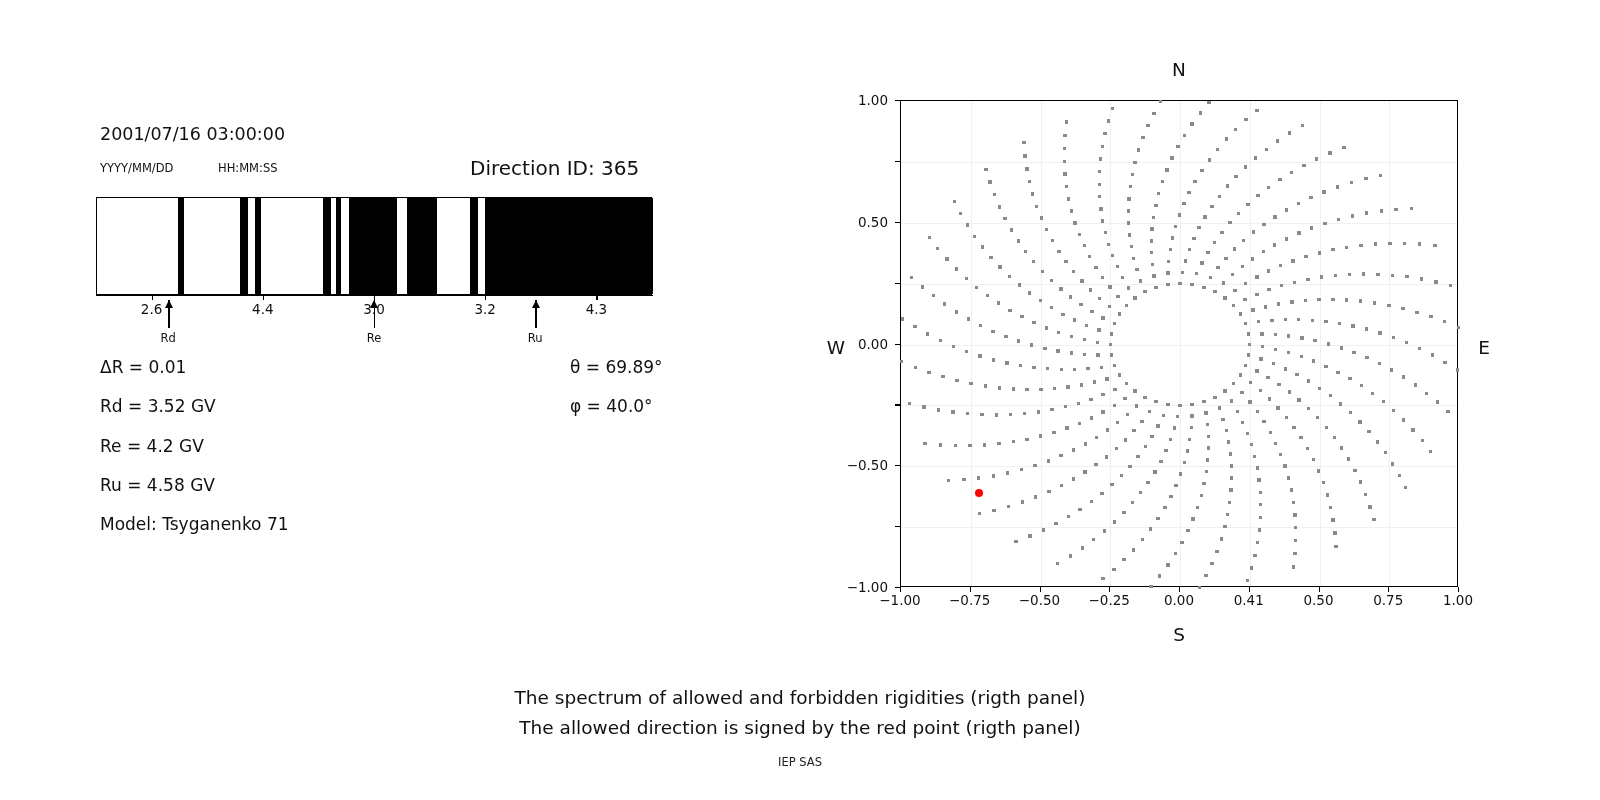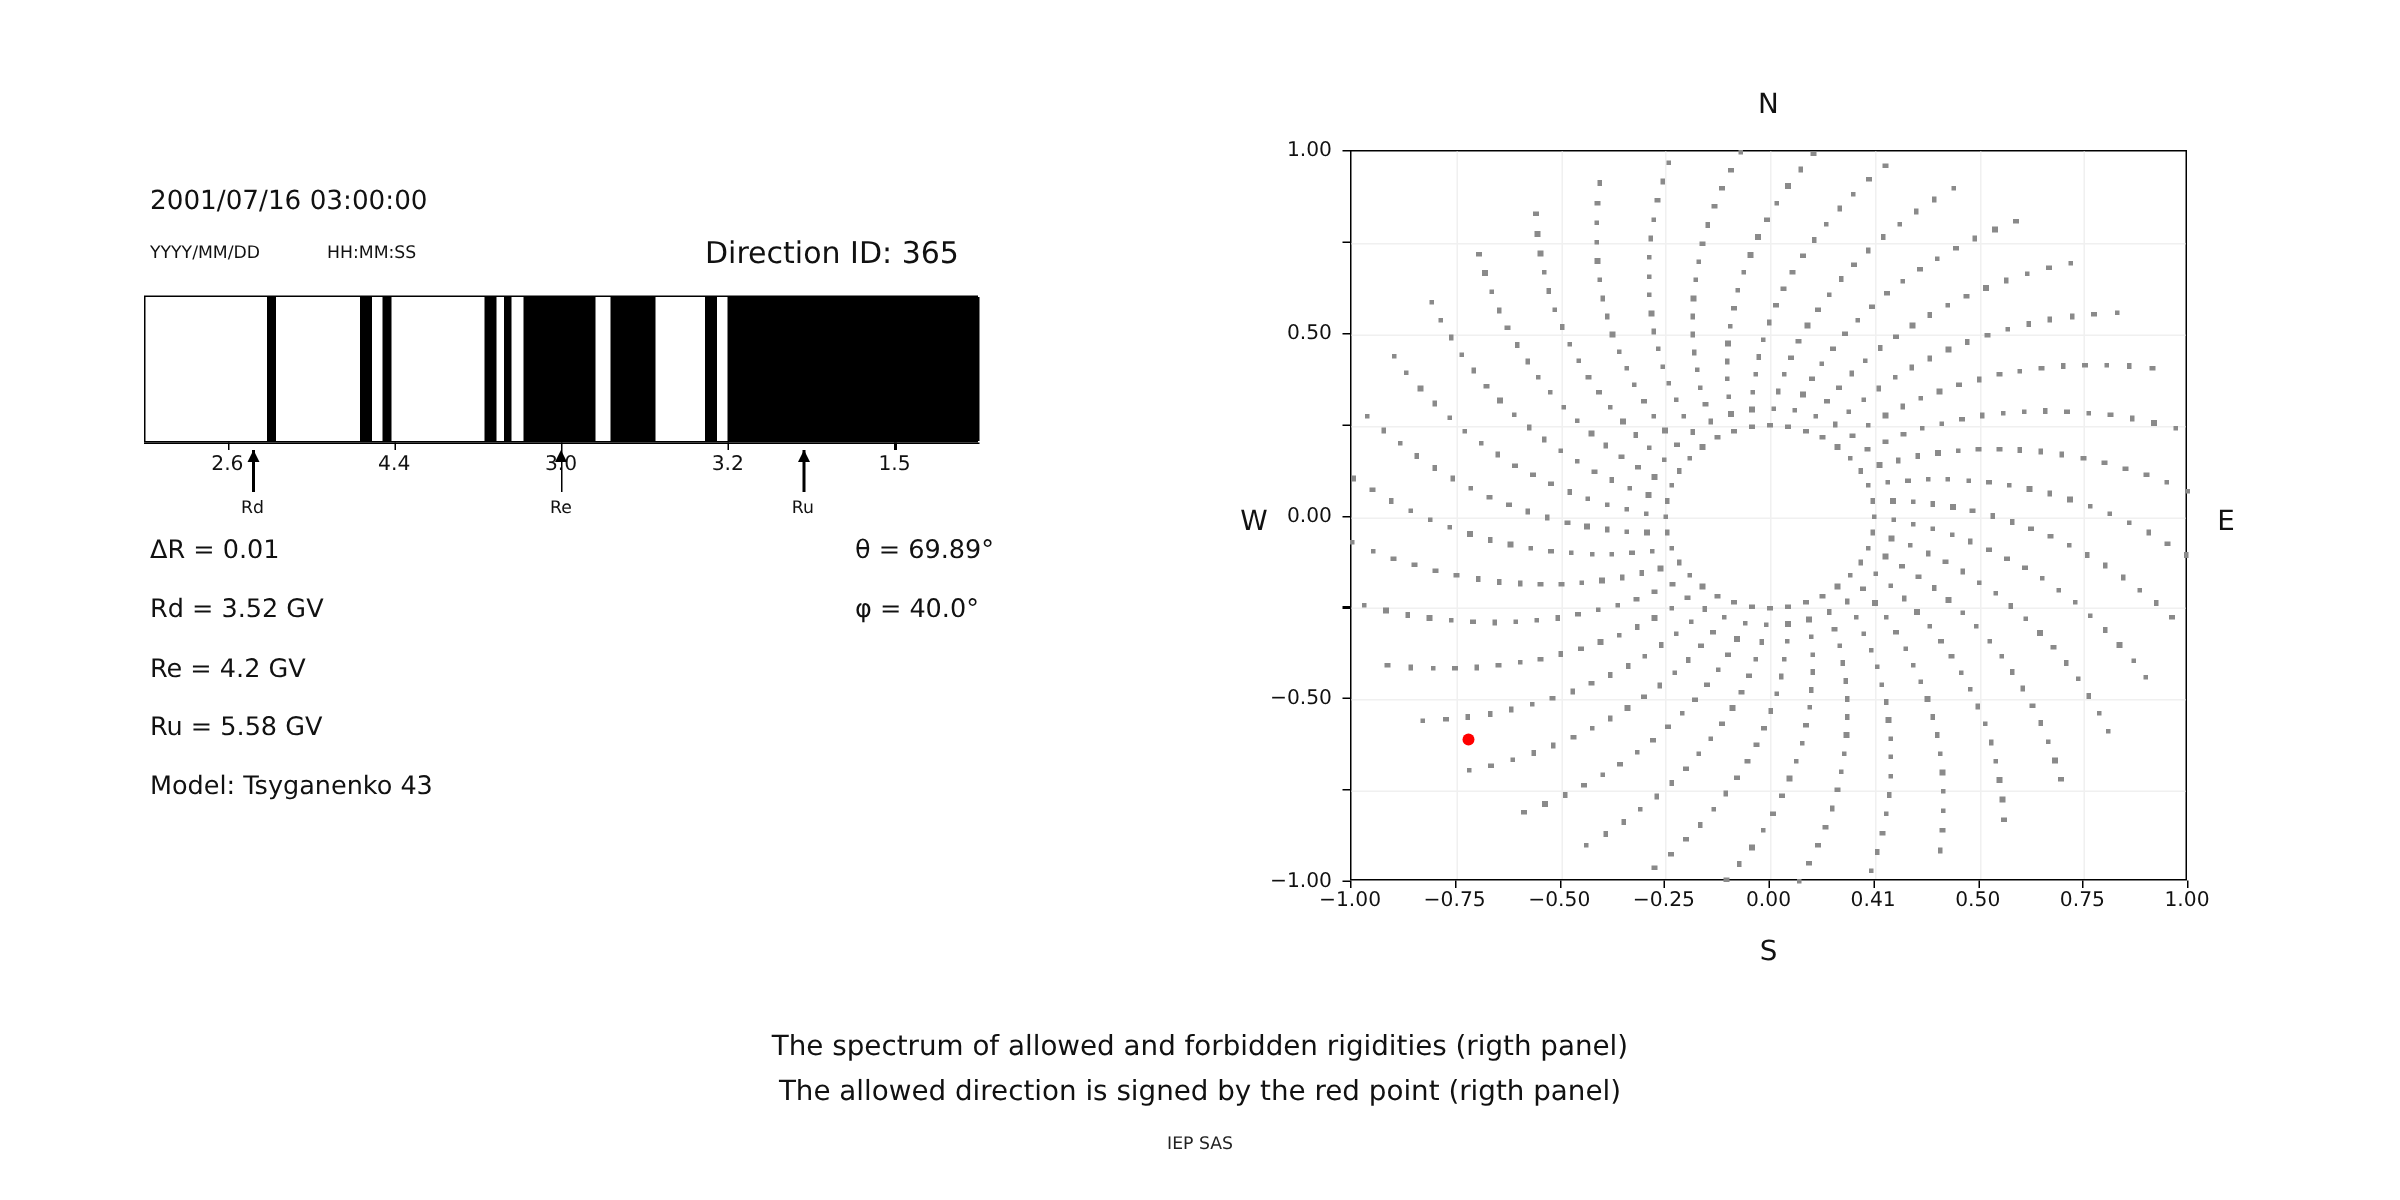--- a/index.html
+++ b/index.html
@@ -95,21 +95,21 @@
   <div id="spectrum-ticks">
       <div class="xtick" style="left: 151.6px;"></div>
       <div class="xticklabel" style="left: 151.6px;">2.6</div>
       <div class="xtick" style="left: 262.8px;"></div>
       <div class="xticklabel" style="left: 262.8px;">4.4</div>
       <div class="xtick" style="left: 374px;"></div>
       <div class="xticklabel" style="left: 374px;">3.0</div>
       <div class="xtick" style="left: 485.2px;"></div>
       <div class="xticklabel" style="left: 485.2px;">3.2</div>
       <div class="xtick" style="left: 596.4px;"></div>
-      <div class="xticklabel" style="left: 596.4px;">1.5</div>
+      <div class="xticklabel" style="left: 596.4px;">4.3</div>
     </div>
   <div id="spectrum-markers">
       <div class="arrow-marker" style="left: 168.28px; top: 300px;">
         <div class="arrow-stem" style="height: 28px;"></div>
         <div class="arrow-head"></div>
         <div class="arrow-label" style="top: 31px;">Rd</div>
       </div>
       <div class="arrow-marker" style="left: 374px; top: 300px;">
         <div class="arrow-stem" style="height: 28px;"></div>
         <div class="arrow-head"></div>
@@ -118,22 +118,22 @@
       <div class="arrow-marker" style="left: 535.24px; top: 300px;">
         <div class="arrow-stem" style="height: 28px;"></div>
         <div class="arrow-head"></div>
         <div class="arrow-label" style="top: 31px;">Ru</div>
       </div>
     </div>
 
   <div class="param" style="left:100px;top:357px;">ΔR = 0.01</div>
   <div class="param" style="left:100px;top:396px;">Rd = 3.52 GV</div>
   <div class="param" style="left:100px;top:436px;">Re = 4.2 GV</div>
-  <div class="param" style="left:100px;top:475px;">Ru = 5.58 GV</div>
-  <div class="param" style="left:100px;top:514px;">Model: Tsyganenko 43</div>
+  <div class="param" style="left:100px;top:475px;">Ru = 4.58 GV</div>
+  <div class="param" style="left:100px;top:514px;">Model: Tsyganenko 71</div>
   <div class="param" style="left:570px;top:357px;">θ = 69.89°</div>
   <div class="param" style="left:570px;top:396px;">φ = 40.0°</div>
 </div>
 
 <div id="right-panel">
   <div id="plot-box">
       <div class="gridline-v" style="left: 69.75px;"></div>
       <div class="gridline-v" style="left: 139.5px;"></div>
       <div class="gridline-v" style="left: 209.25px;"></div>
       <div class="gridline-v" style="left: 279px;"></div>

